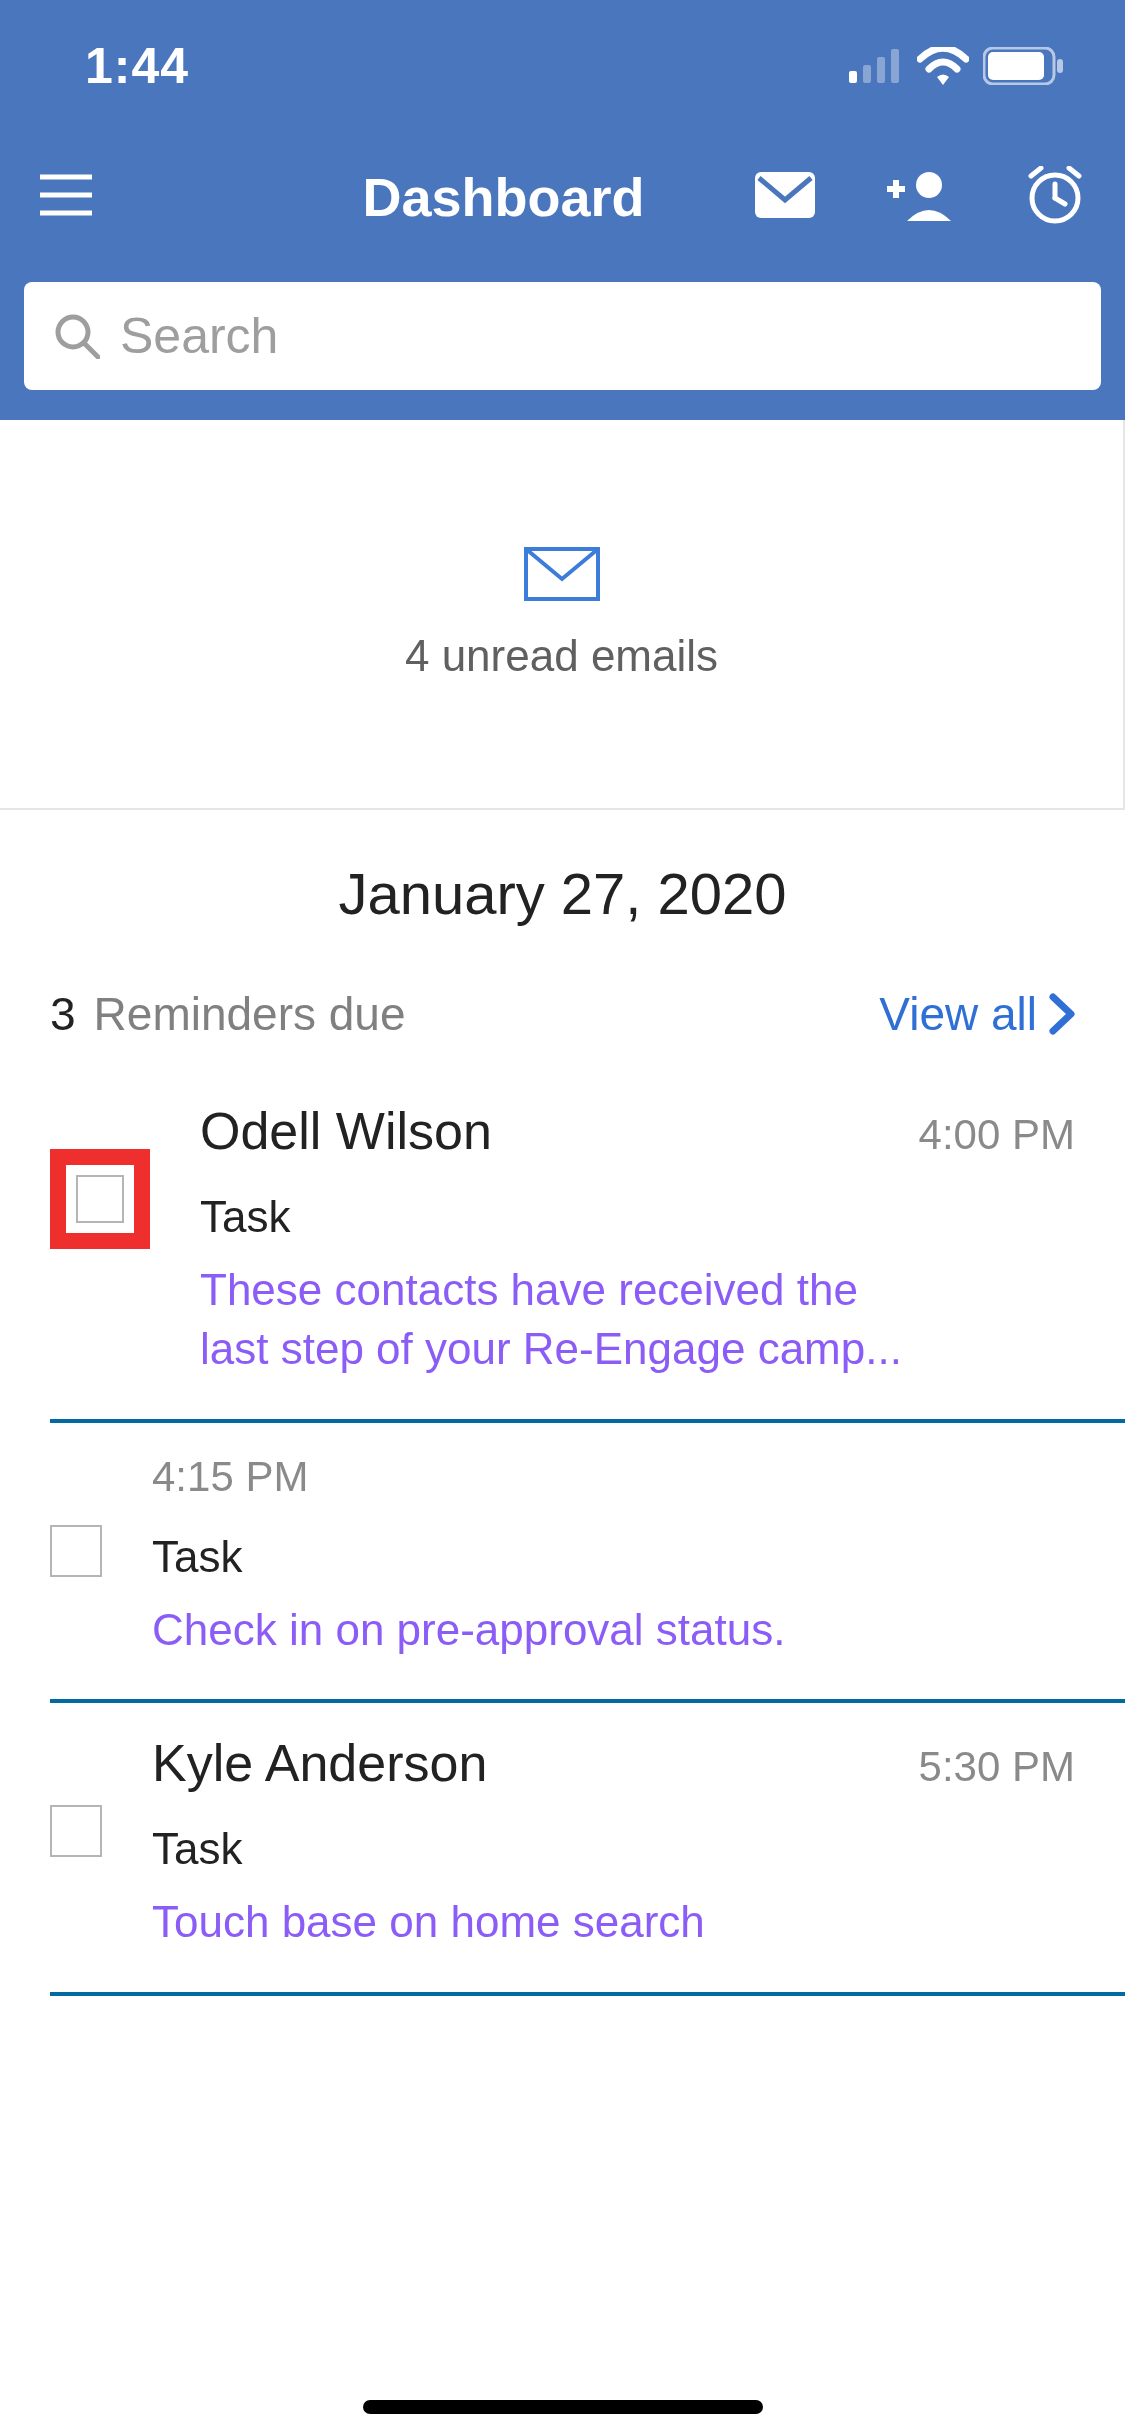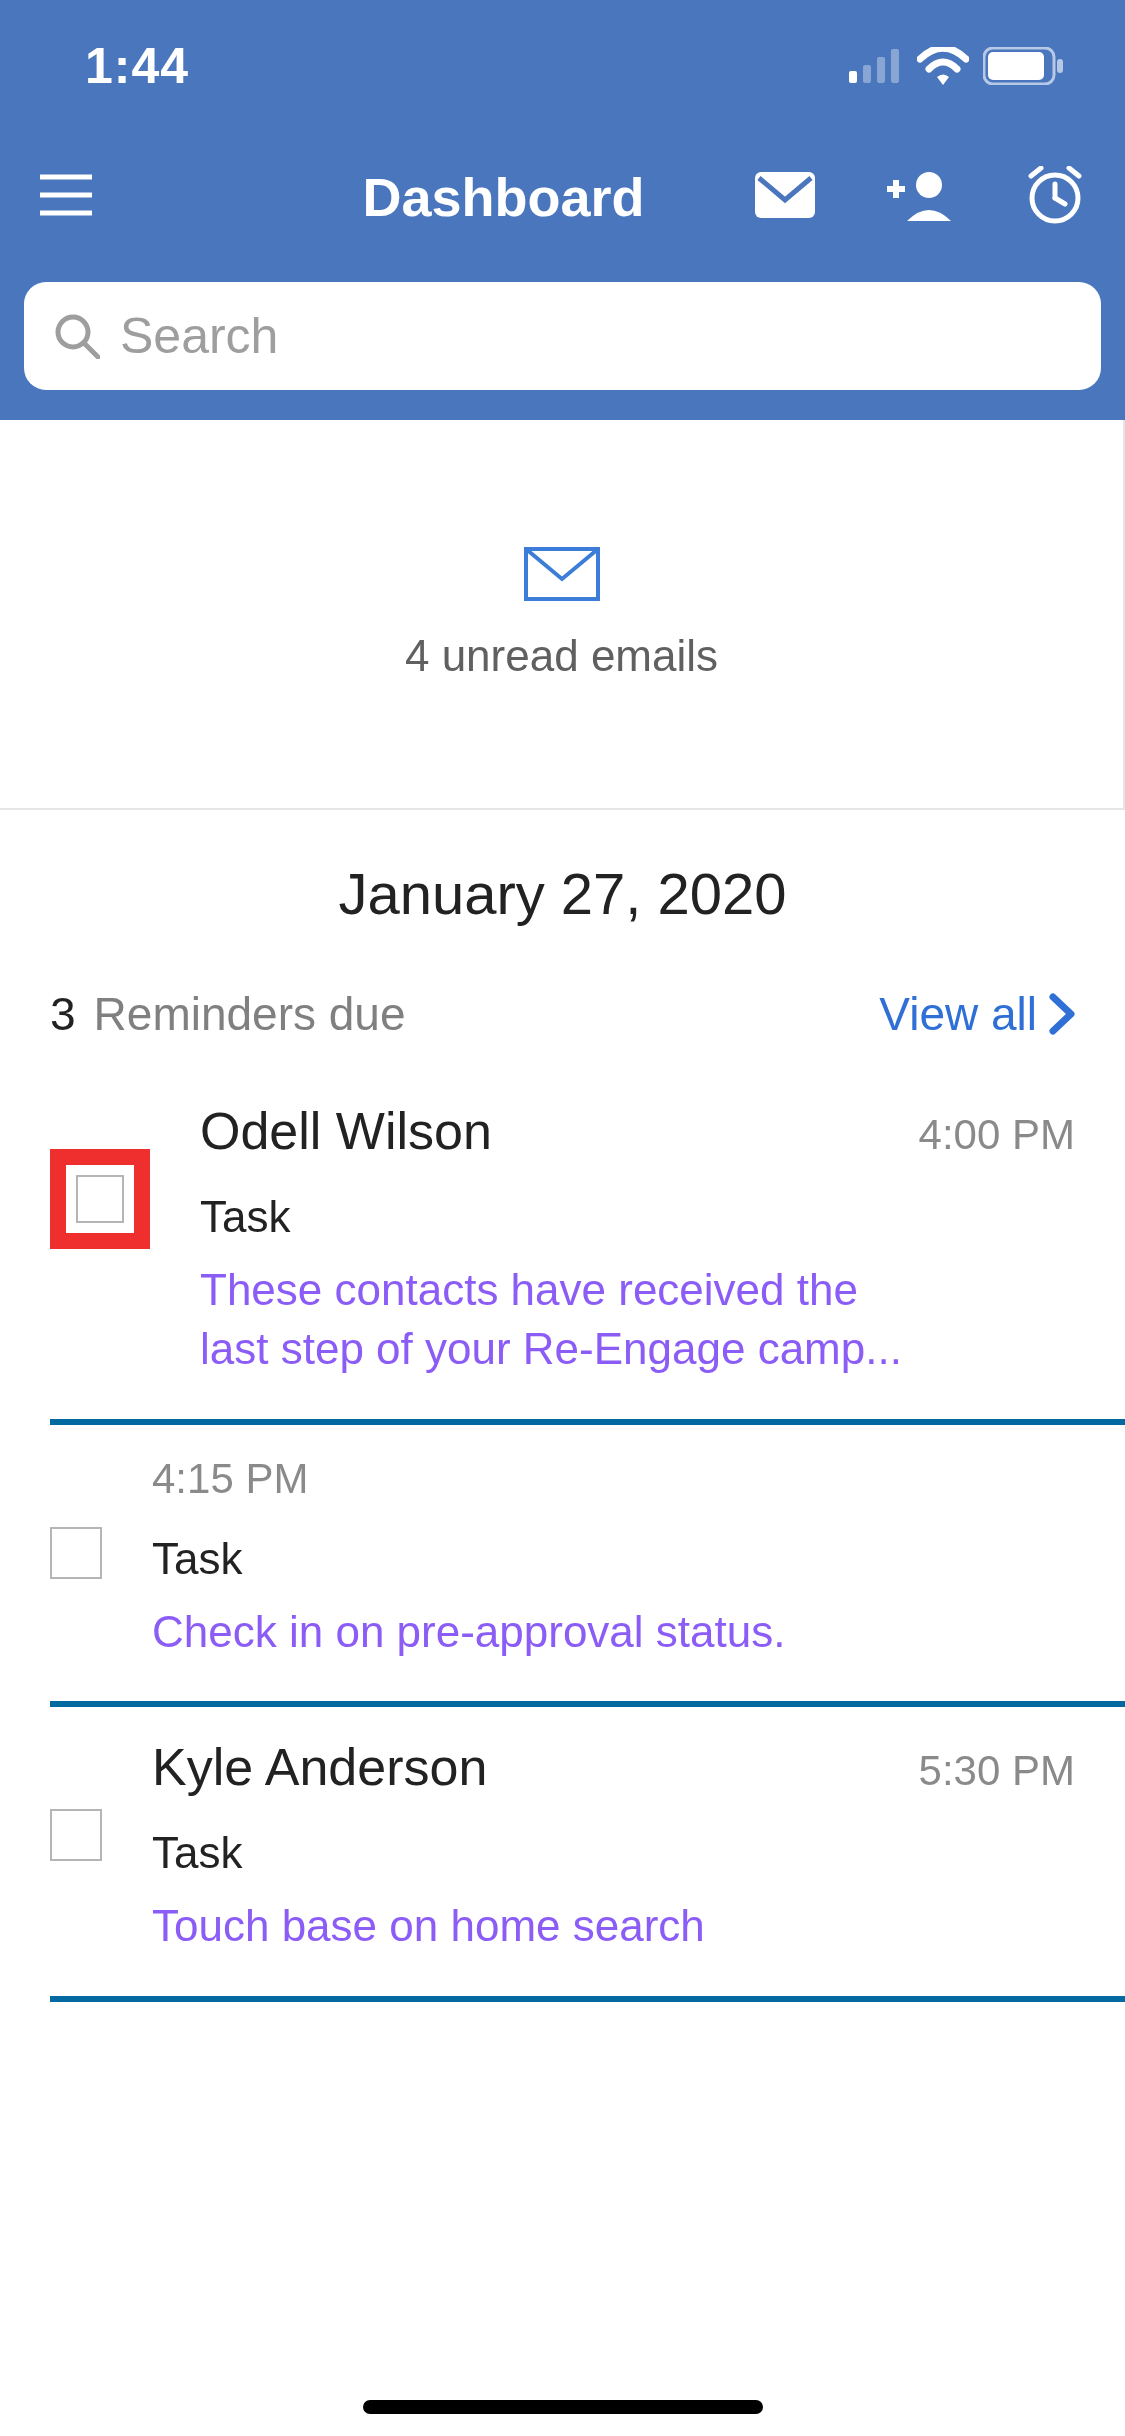--- a/index.html
+++ b/index.html
@@ -31,21 +31,21 @@
     font-weight: 600;
     margin-left: 160px;
   }
   .nav-icons { display: flex; align-items: center; gap: 72px; }
   .search-wrap {
     background: #4a76bd;
     padding: 20px 24px 30px 24px;
   }
   .search-box {
     background: #fff;
-    border-radius: 22px;
+    border-radius: 8px;
     height: 108px;
     display: flex;
     align-items: center;
     padding: 0 30px;
     gap: 20px;
   }
   .search-placeholder { color: #9e9e9e; font-size: 50px; }
   .stats-row {
     display: flex;
     border-bottom: 2px solid #e5e5e5;
@@ -76,21 +76,21 @@
     padding: 20px 50px 30px 50px;
   }
   .section-left { display: flex; align-items: baseline; gap: 18px; font-size: 46px; }
   .section-count { color: #222; font-weight: 500; }
   .section-label { color: #808080; }
   .view-all { display: flex; align-items: center; gap: 12px; color: #2f6fd6; font-size: 46px; }
   .list-item {
     display: flex;
     padding: 30px 50px 40px 50px;
     gap: 50px;
-    border-bottom: 6px solid #0369a1;
+    border-bottom: 4px solid #0369a1;
     margin-left: 50px;
     padding-left: 0;
   }
   .list-item:first-of-type { margin-left:0; padding-left:40px; gap:56px; }
   .list-item:last-of-type { border-bottom: none; }
   .checkbox {
     width: 52px;
     height: 52px;
     border: 2px solid #b5b5b5;
     margin-top: 72px;

